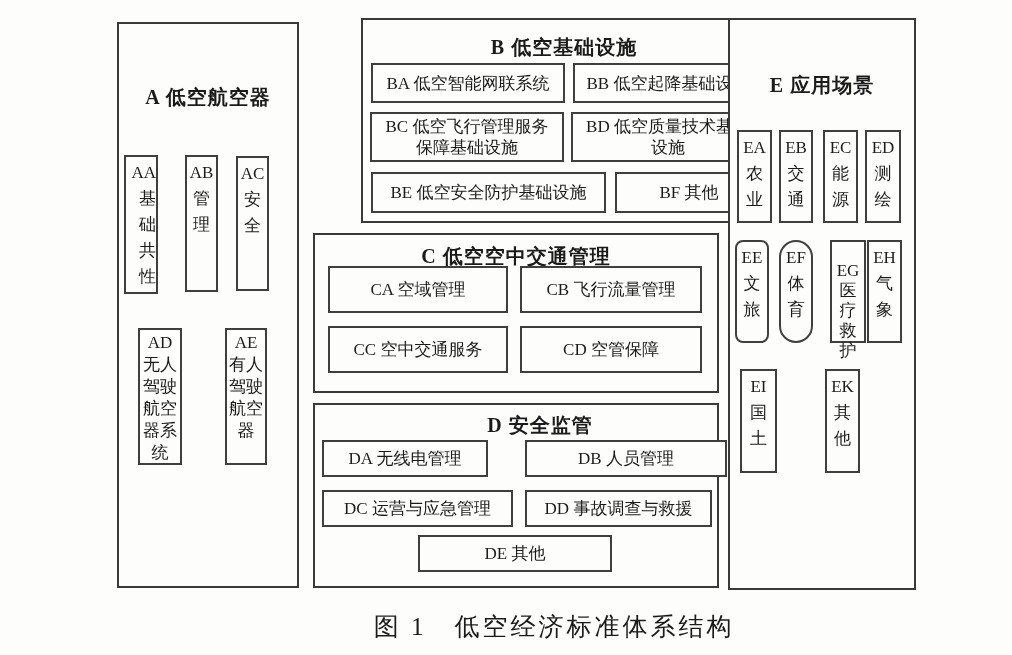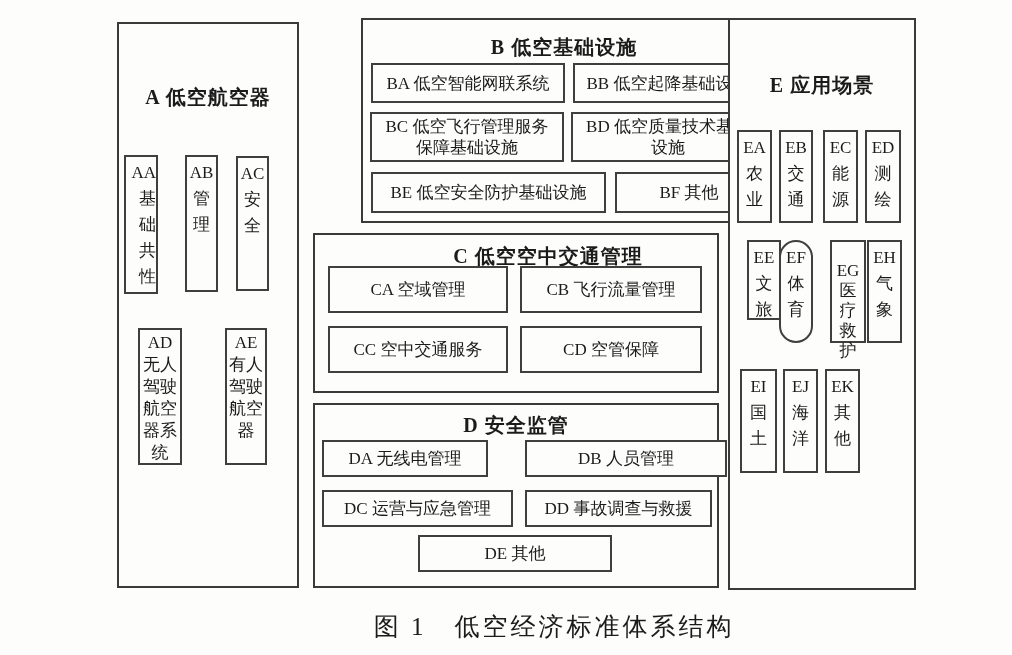--- a/index.html
+++ b/index.html
@@ -70,43 +70,43 @@
   .panel-b .panel-title { top: 14px; }
   .n-ba { left: 8px;   top: 43px;  width: 194px; height: 40px; }
   .n-bb { left: 210px; top: 43px;  width: 190px; height: 40px; }
   .n-bc { left: 7px;   top: 92px;  width: 194px; height: 50px; }
   .n-bd { left: 208px; top: 92px;  width: 194px; height: 50px; }
   .n-be { left: 8px;   top: 152px; width: 235px; height: 41px; }
   .n-bf { left: 252px; top: 152px; width: 148px; height: 41px; }
 
   
   .panel-c { left: 313px; top: 233px; width: 406px; height: 160px; }
-  .panel-c .panel-title { top: 8px; padding-left: 32px; }
+  .panel-c .panel-title { top: 8px; }
   .n-ca { left: 13px;  top: 31px; width: 180px; height: 47px; }
   .n-cb { left: 205px; top: 31px; width: 182px; height: 47px; }
   .n-cc { left: 13px;  top: 91px; width: 180px; height: 47px; }
   .n-cd { left: 205px; top: 91px; width: 182px; height: 47px; }
 
   
   .panel-d { left: 313px; top: 403px; width: 406px; height: 185px; }
-  .panel-d .panel-title { top: 7px; }
+  .panel-d .panel-title { top: 7px; padding-left: 24px; }
   .n-da { left: 7px;   top: 35px;  width: 166px; height: 37px; }
   .n-db { left: 210px; top: 35px;  width: 202px; height: 37px; }
   .n-dc { left: 7px;   top: 85px;  width: 191px; height: 37px; }
   .n-dd { left: 210px; top: 85px;  width: 187px; height: 37px; }
   .n-de { left: 103px; top: 130px; width: 194px; height: 37px; }
 
   
   .panel-e { left: 728px; top: 18px; width: 188px; height: 572px; }
   .panel-e .panel-title { top: 52px; }
   .n-ea { left: 7px;   top: 110px; width: 35px; height: 93px; }
   .n-eb { left: 49px;  top: 110px; width: 34px; height: 93px; }
   .n-ec { left: 93px;  top: 110px; width: 35px; height: 93px; }
   .n-ed { left: 135px; top: 110px; width: 36px; height: 93px; }
-  .n-ee { left: 17px;   top: 220px; width: 34px; height: 80px; }
+  .n-ee { left: 5px;   top: 220px; width: 34px; height: 103px; border-radius: 8px; }
   .n-ef { left: 49px;  top: 220px; width: 34px; height: 103px; border-radius: 17px; }
   .n-eg { left: 93px;  top: 220px; width: 36px; height: 103px; }
   .n-eh { left: 137px; top: 220px; width: 35px; height: 103px; }
   .n-ei { left: 10px;  top: 349px; width: 37px; height: 104px; }
   .n-ej { left: 53px;  top: 349px; width: 35px; height: 104px; }
   .n-ek { left: 95px;  top: 349px; width: 35px; height: 104px; }
 
   
   .caption {
     position: absolute;
@@ -203,23 +203,20 @@
 医
 疗
 救
 护</div>
     <div class="node vbox n-eh">EH
 气
 象</div>
     <div class="node vbox n-ei">EI
 国
 土</div>
-    <div class="node vbox n-ej">EJ
-海
-洋</div>
     <div class="node vbox n-ek">EK
 其
 他</div>
   </div>
 
   <div class="caption">图 1　低空经济标准体系结构</div>
 
 </div>
 
 </body></html>

